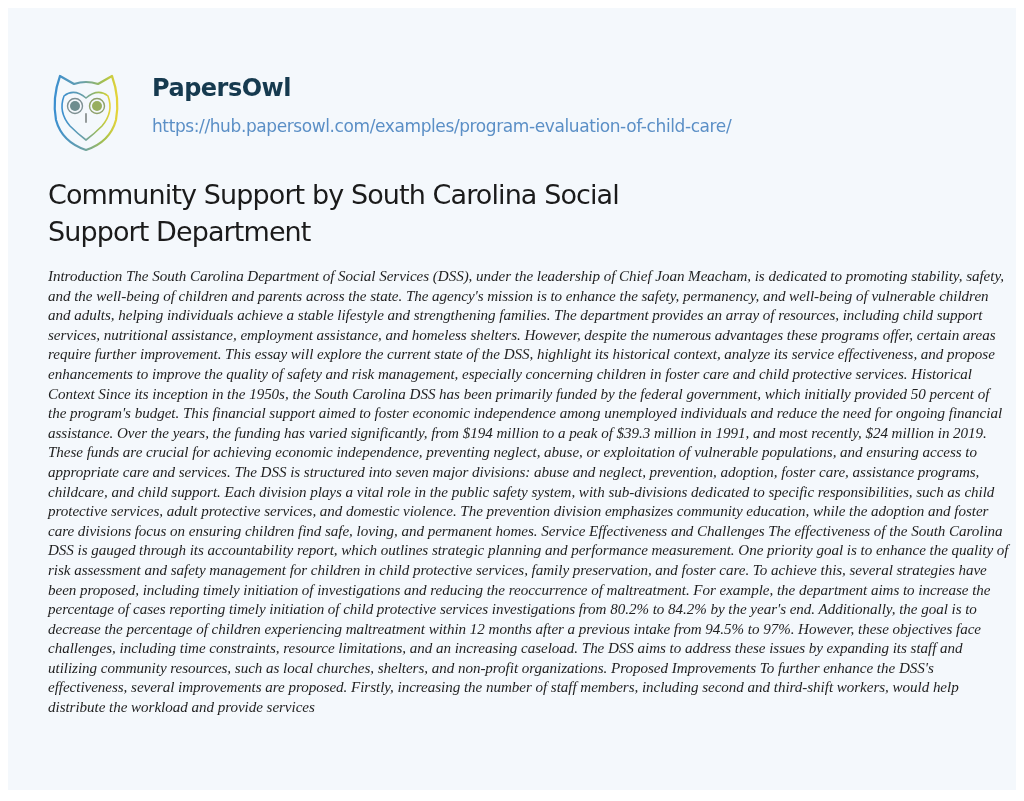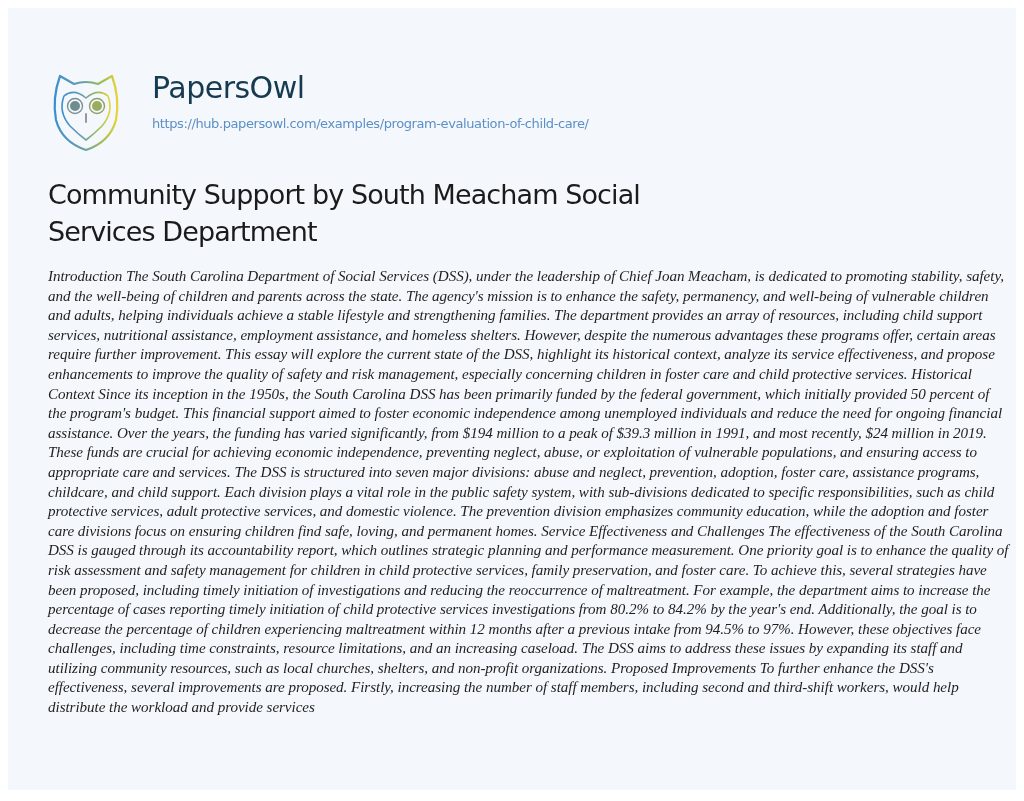--- a/index.html
+++ b/index.html
@@ -30,29 +30,29 @@
     width: 72px;
     height: 86px;
     margin-top: 2px;
   }
   .brand-text {
     margin-left: 30px;
     margin-top: 4px;
   }
   .brand-name {
     font-family: "DejaVu Sans", sans-serif;
-    font-weight: normal;
-    font-size: 30px;
+    font-weight: bold;
+    font-size: 24px;
     letter-spacing: -0.5px;
     color: #163a4f;
     line-height: 36px;
   }
   .brand-url {
     font-family: "DejaVu Sans", sans-serif;
-    font-size: 13px;
+    font-size: 17px;
     color: #5b8fc6;
     margin-top: 10px;
     letter-spacing: -0.4px;
     text-decoration: none;
     display: block;
   }
   .title {
     position: absolute;
     left: 40px;
     top: 168px;
@@ -100,16 +100,16 @@
       <circle cx="47" cy="38" r="7.5" fill="none" stroke="#8ea06a" stroke-width="1.4"></circle>
       <circle cx="47" cy="38" r="5" fill="#98ae5e"></circle>
       <path d="M36 46 L36 54" stroke="#8a9090" stroke-width="1.8" stroke-linecap="round"></path>
     </svg>
     <div class="brand-text">
       <div class="brand-name">PapersOwl</div>
       <a class="brand-url">https://hub.papersowl.com/examples/program-evaluation-of-child-care/</a>
     </div>
   </div>
 
-  <h1 class="title">Community Support by South Meacham Social Services Department</h1>
+  <h1 class="title">Community Support by South Carolina Social Support Department</h1>
 
   <p class="body-text">Introduction The South Carolina Department of Social Services (DSS), under the leadership of Chief Joan Meacham, is dedicated to promoting stability, safety, and the well-being of children and parents across the state. The agency's mission is to enhance the safety, permanency, and well-being of vulnerable children and adults, helping individuals achieve a stable lifestyle and strengthening families. The department provides an array of resources, including child support services, nutritional assistance, employment assistance, and homeless shelters. However, despite the numerous advantages these programs offer, certain areas require further improvement. This essay will explore the current state of the DSS, highlight its historical context, analyze its service effectiveness, and propose enhancements to improve the quality of safety and risk management, especially concerning children in foster care and child protective services. Historical Context Since its inception in the 1950s, the South Carolina DSS has been primarily funded by the federal government, which initially provided 50 percent of the program's budget. This financial support aimed to foster economic independence among unemployed individuals and reduce the need for ongoing financial assistance. Over the years, the funding has varied significantly, from $194 million to a peak of $39.3 million in 1991, and most recently, $24 million in 2019. These funds are crucial for achieving economic independence, preventing neglect, abuse, or exploitation of vulnerable populations, and ensuring access to appropriate care and services. The DSS is structured into seven major divisions: abuse and neglect, prevention, adoption, foster care, assistance programs, childcare, and child support. Each division plays a vital role in the public safety system, with sub-divisions dedicated to specific responsibilities, such as child protective services, adult protective services, and domestic violence. The prevention division emphasizes community education, while the adoption and foster care divisions focus on ensuring children find safe, loving, and permanent homes. Service Effectiveness and Challenges The effectiveness of the South Carolina DSS is gauged through its accountability report, which outlines strategic planning and performance measurement. One priority goal is to enhance the quality of risk assessment and safety management for children in child protective services, family preservation, and foster care. To achieve this, several strategies have been proposed, including timely initiation of investigations and reducing the reoccurrence of maltreatment. For example, the department aims to increase the percentage of cases reporting timely initiation of child protective services investigations from 80.2% to 84.2% by the year's end. Additionally, the goal is to decrease the percentage of children experiencing maltreatment within 12 months after a previous intake from 94.5% to 97%. However, these objectives face challenges, including time constraints, resource limitations, and an increasing caseload. The DSS aims to address these issues by expanding its staff and utilizing community resources, such as local churches, shelters, and non-profit organizations. Proposed Improvements To further enhance the DSS's effectiveness, several improvements are proposed. Firstly, increasing the number of staff members, including second and third-shift workers, would help distribute the workload and provide services</p>
 </div>
 
 </body></html>

